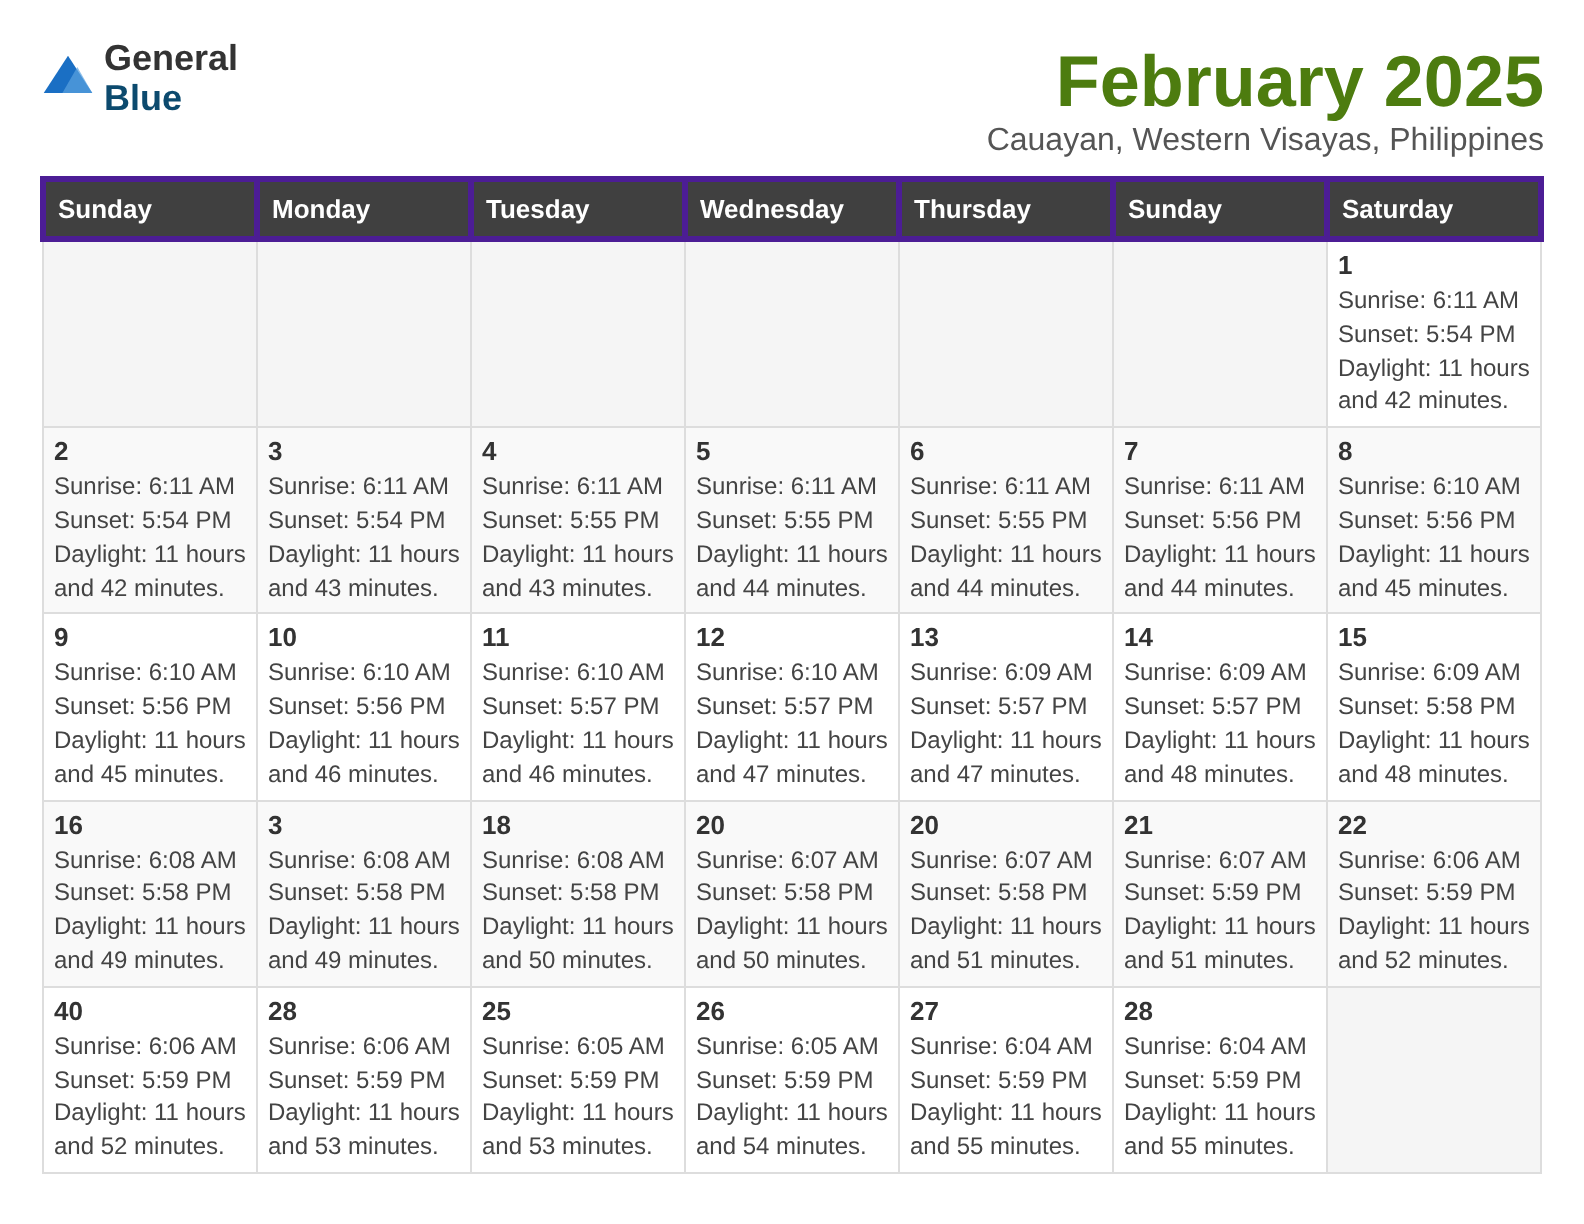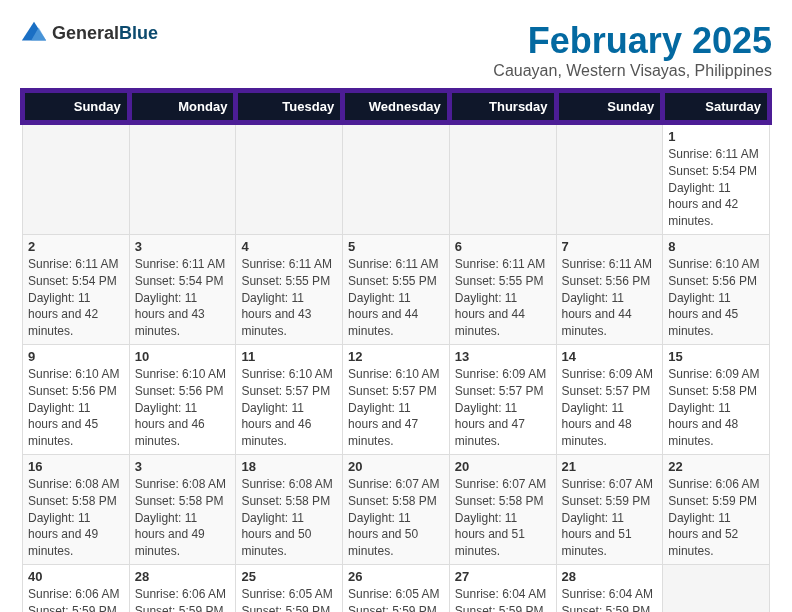--- a/index.html
+++ b/index.html
@@ -16,52 +16,53 @@
       align-items: flex-start;
       margin-bottom: 8px;
     }
     .logo {
       display: flex;
       align-items: center;
       gap: 4px;
     }
     .logo-text {
       display: flex;
+      flex-direction: column;
       line-height: 1.1;
     }
     .logo-icon {
       width: 28px;
       height: 28px;
     }
     .title-section {
       text-align: right;
     }
     .month-year {
       font-size: 36px;
       font-weight: bold;
-      color: #0369a1;
+      color: #4d7c0f;
       text-align: right;
     }
     .location {
       font-size: 16px;
       color: #555;
     }
     .calendar {
       width: 100%;
       border-collapse: collapse;
       border: 1px solid #ccc;
     }
     .calendar th {
-      background-color: #0f172a;
+      background-color: #404040;
       color: white;
       font-size: 13px;
       font-weight: bold;
       padding: 6px 6px;
-      text-align: right;
-      border: 5px solid #4c1d95;
+      text-align: left;
+      border: 3px solid #4c1d95;
     }
     .calendar td {
       width: calc(100% / 7);
       vertical-align: top;
       padding: 4px 5px;
       border: 1px solid #ddd;
       height: 88px;
       background: #fff;
     }
     .calendar tr:nth-child(even) td {

